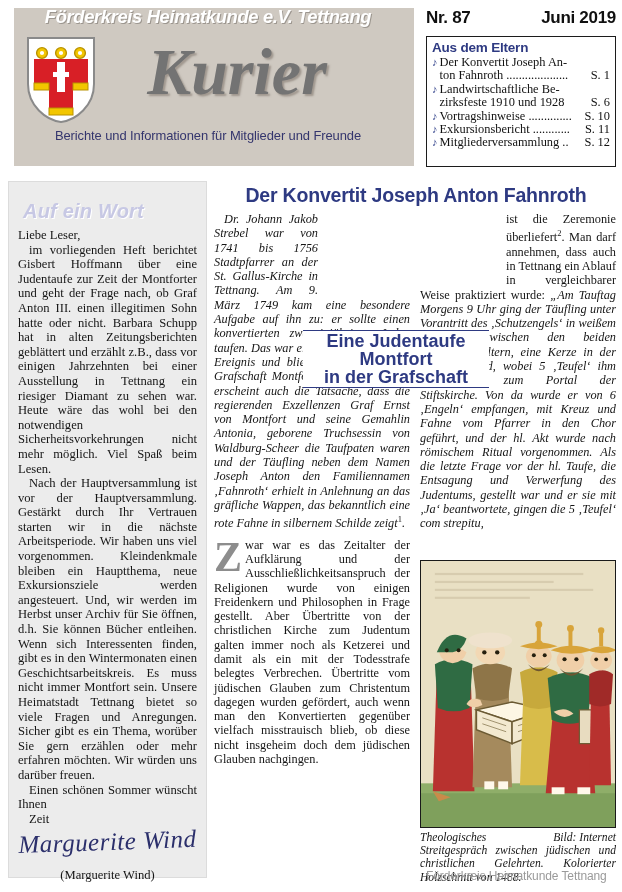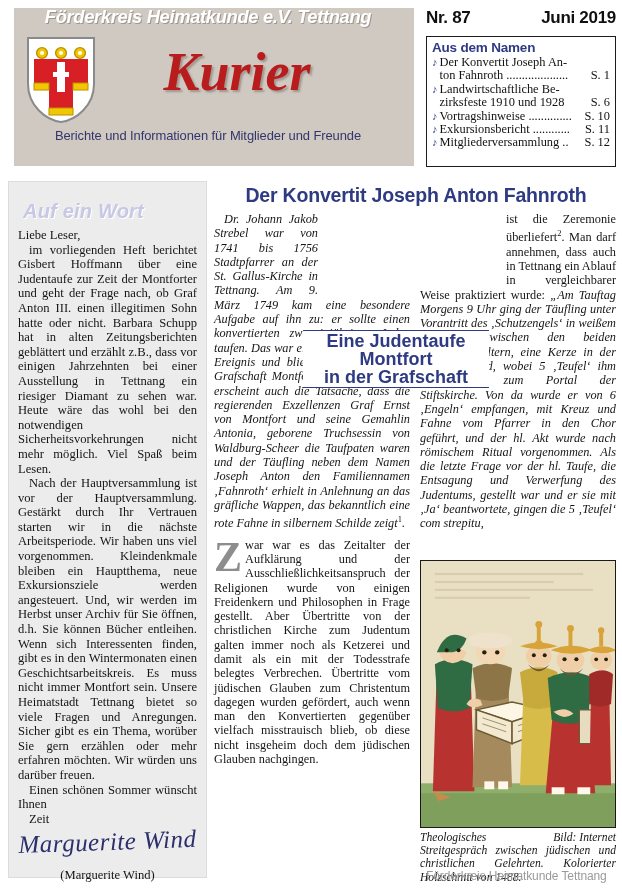--- a/index.html
+++ b/index.html
@@ -30,22 +30,22 @@
     color:#ffffff;
     text-shadow:1px 1px 0 #9c968f;
     white-space:nowrap;
     transform:scaleX(0.97); transform-origin:center;
   }
   .mast-kurier {
     position:absolute; left:72px; top:20px; width:330px;
     text-align:center;
     font-family:"Liberation Serif", serif;
     font-style:italic; font-weight:bold;
-    font-size:54px; line-height:104px;
-    color:#b91c1c;
+    font-size:66px; line-height:104px;
+    color:#737373;
     text-shadow:2px 2px 2px rgba(120,110,100,.55);
   }
   .mast-sub {
     position:absolute; left:16px; top:128px; width:384px;
     text-align:center;
     font-family:"Liberation Sans", sans-serif;
     font-size:13.5px; letter-spacing:-0.1px;
     color:#34356d;
     white-space:nowrap;
     transform:scaleX(0.96); transform-origin:center;
@@ -219,21 +219,21 @@
 
   <div class="mast-kurier">Kurier</div>
   <div class="mast-sub">Berichte und Informationen für Mitglieder und Freunde</div>
 
   <div class="issue-row">
     <span>Nr. 87</span>
     <span>Juni 2019</span>
   </div>
 
   <div class="toc">
-    <div class="toc-title">Aus dem Namen</div>
+    <div class="toc-title">Aus dem Eltern</div>
 
     <div class="toc-item multi">
       <span class="toc-bullet">♪</span>
       <span class="toc-txt">
         <span class="ln">Der Konvertit Joseph An-</span>
         <span class="ln">ton Fahnroth ....................</span>
       </span>
       <span class="toc-pg">S.  1</span>
     </div>
 

